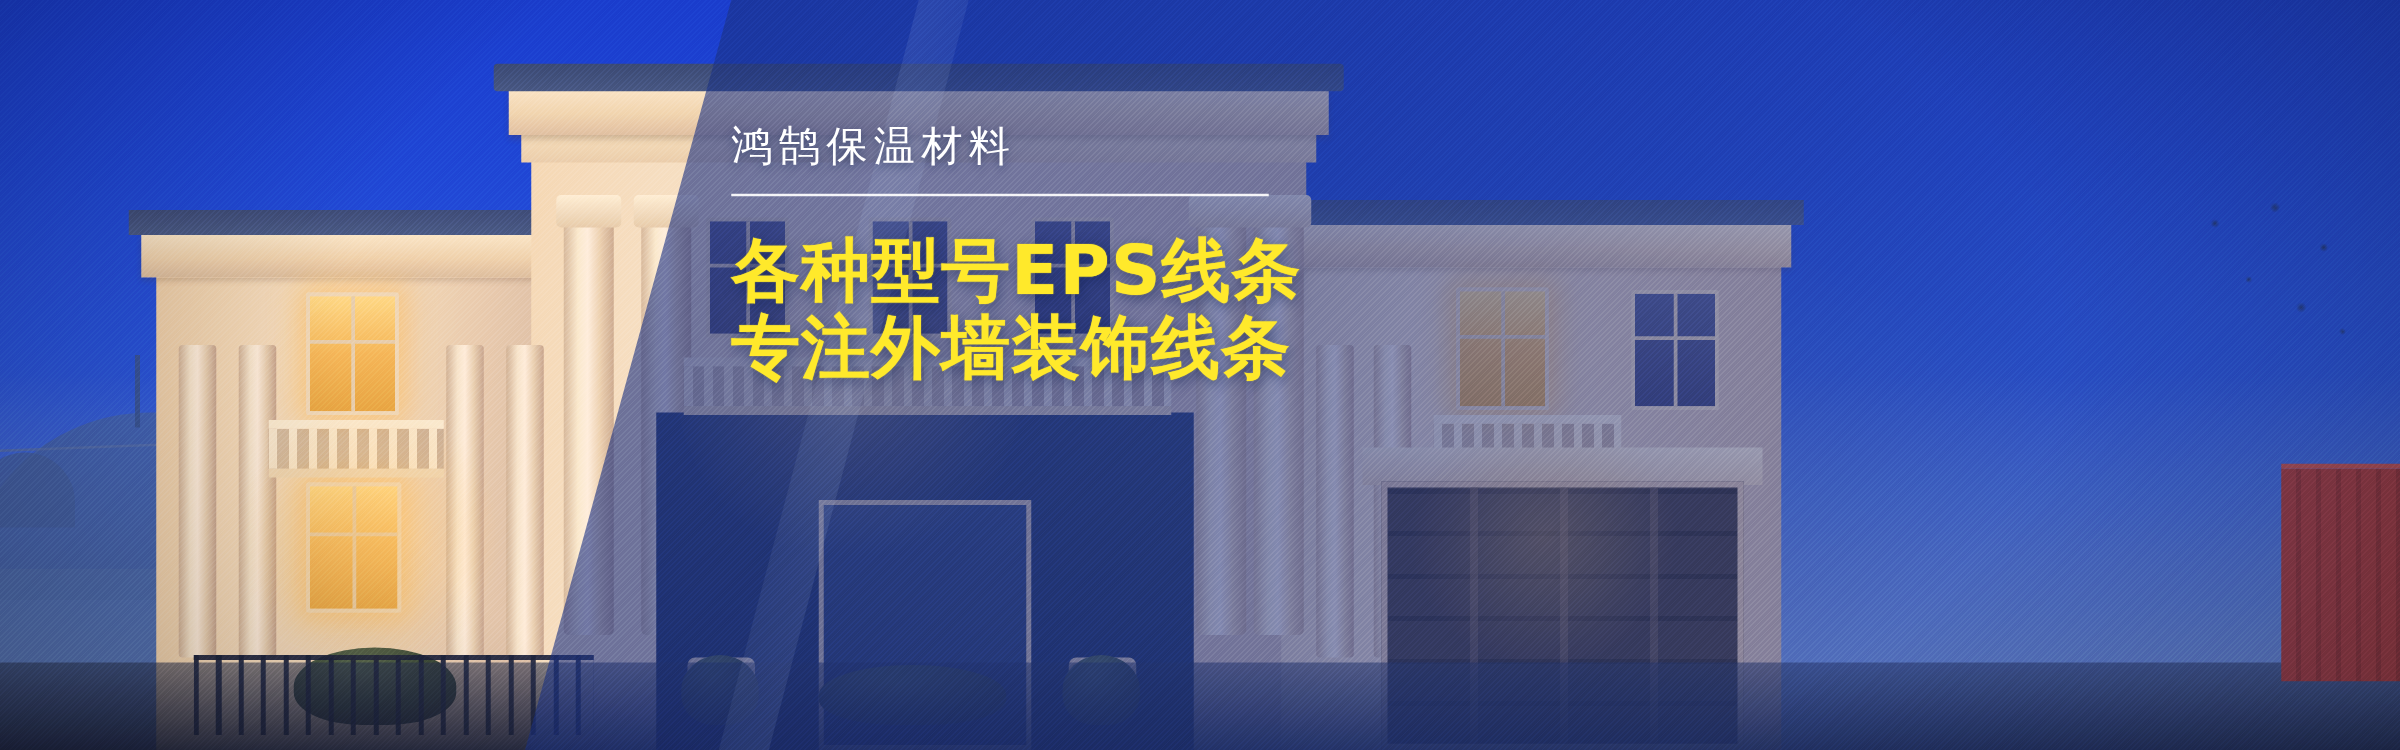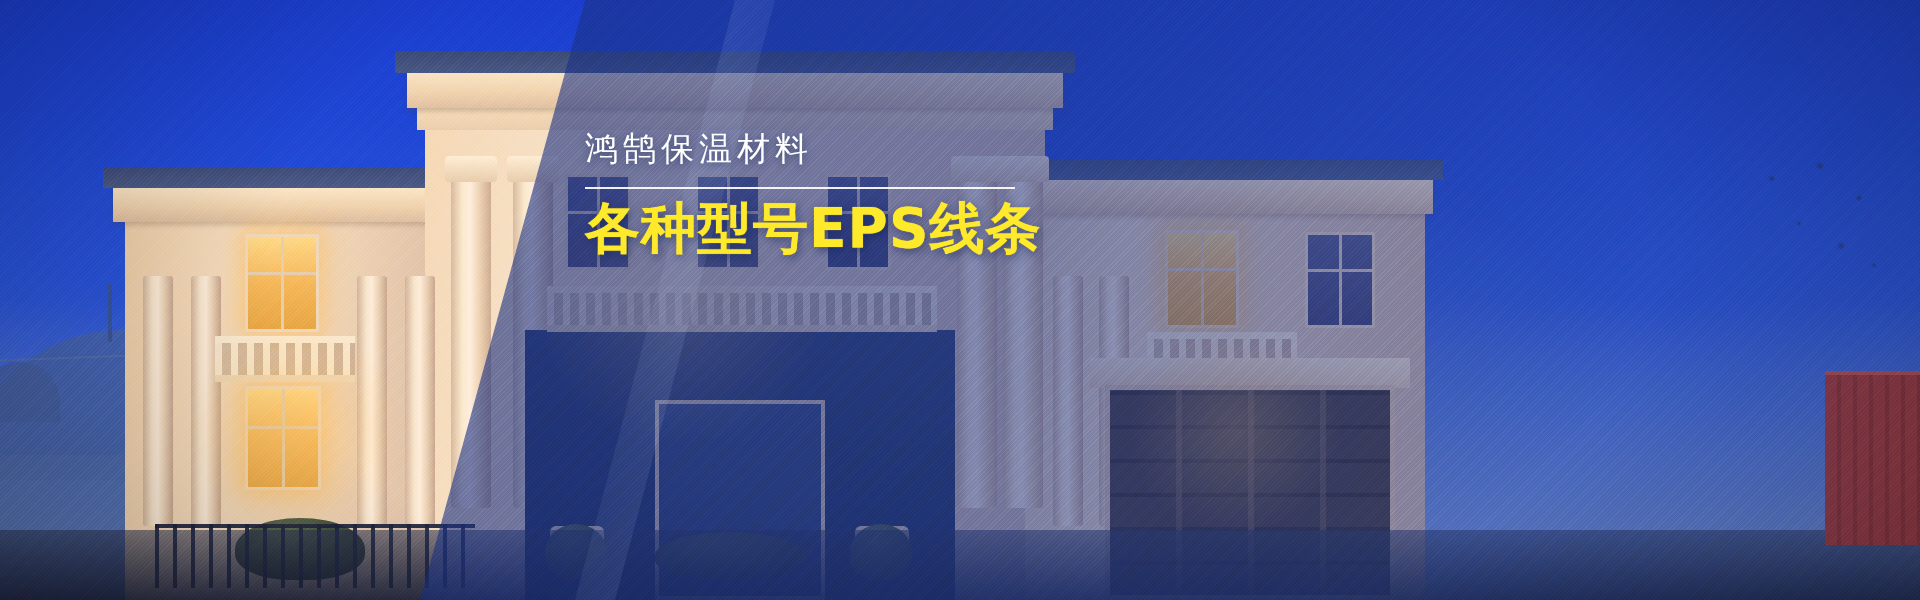--- a/index.html
+++ b/index.html
@@ -411,30 +411,29 @@
     z-index: 40;
   }
   .brand {
     font-size: 33px;
     line-height: 1.25;
     color: #ffffff;
     letter-spacing: 5px;
     font-weight: 400;
     text-shadow: 0 2px 8px rgba(10,25,70,0.55);
     white-space: nowrap;
-    margin-top: 32px;
   }
   .rule {
     margin-top: 18px;
     width: 430px;
     height: 2px;
     background: rgba(255,255,255,0.92);
   }
   .headline {
-    margin-top: 8px;
+    margin-top: 28px;
   }
   .headline .hl {
     font-size: 55px;
     line-height: 1.13;
     font-weight: 700;
     color: #ffe92b;
     letter-spacing: 1px;
     white-space: nowrap;
     text-shadow:
       0 0 1px rgba(255,233,43,0.9),
@@ -565,18 +564,19 @@
   <div class="vignette"></div>
 
   <div class="copy">
 
     <div class="brand">鸿鹄保温材料</div>
 
     <div class="rule"></div>
 
     <div class="headline">
       <div class="hl">各种型号EPS线条</div>
+      <div class="hl">专注外墙装饰线条</div>
     </div>
 
 
   </div>
 
 </div>
 
 </body></html>

